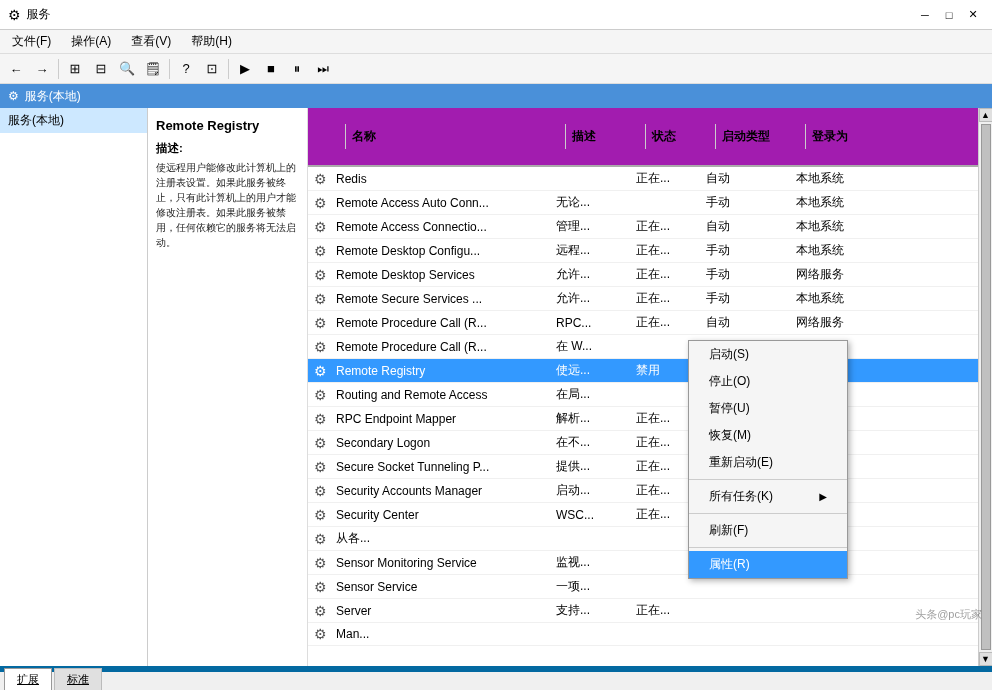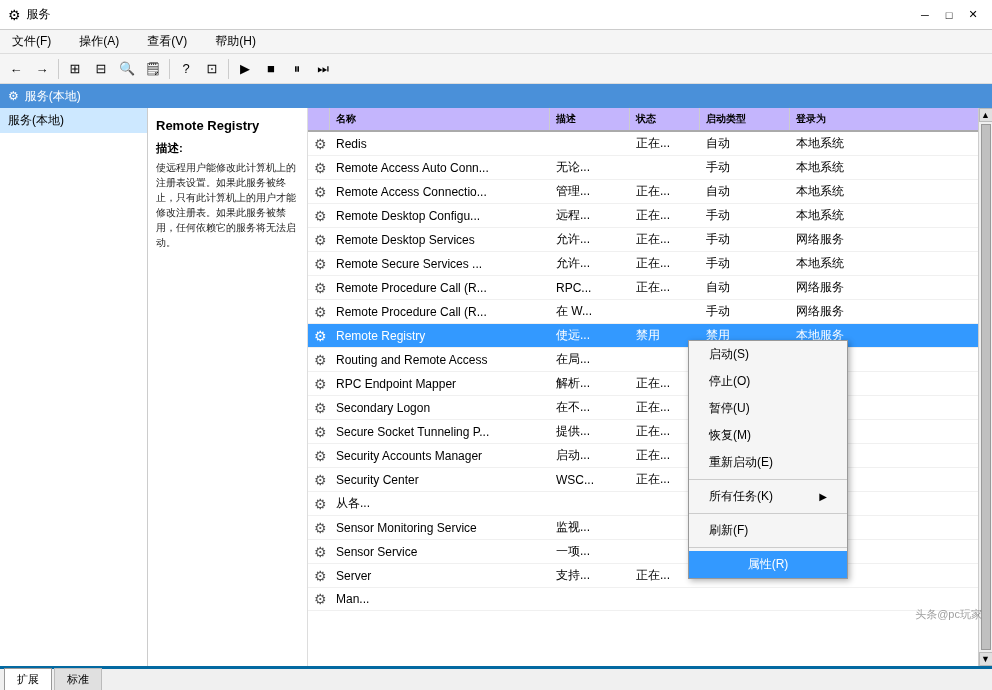--- a/index.html
+++ b/index.html
@@ -45,21 +45,21 @@
     }
 
     
     .menu-bar {
       background: #f5f5f5;
       height: 24px;
       display: flex;
       align-items: center;
       padding: 0 4px;
       border-bottom: 1px solid #ddd;
-      gap: 12px;
+      gap: 4px;
     }
     .menu-item {
       padding: 2px 8px;
       cursor: pointer;
       font-size: 12px;
       border-radius: 2px;
     }
 
     
     .toolbar {
@@ -160,24 +160,24 @@
     .services-area {
       flex: 1;
       overflow: hidden;
       display: flex;
       flex-direction: column;
       background: #fff;
     }
     .services-header {
       display: grid;
       grid-template-columns: 22px 220px 80px 70px 90px 80px;
-      background: #c4b5fd;
+      background: #a21caf;
       border-bottom: 2px solid #aaa;
-      padding: 0;
-      font-size: 10px;
+      padding: 16px;
+      font-size: 12px;
       font-weight: bold;
     }
     .services-header-cell {
       padding: 4px 6px;
       border-right: 1px solid #ccc;
       cursor: pointer;
       display: flex;
       align-items: center;
     }
     .services-header-cell:last-child { border-right: none; }
@@ -230,21 +230,20 @@
       padding: 5px 20px;
       cursor: pointer;
       display: flex;
       justify-content: space-between;
       align-items: center;
       white-space: nowrap;
     }
     .context-item.highlighted {
       background: #3399ff;
       color: #fff;
-      justify-content: center;
     }
     .context-sep {
       height: 1px;
       background: #ccc;
       margin: 3px 0;
     }
     .context-submenu-arrow {
       font-size: 10px;
     }
 
@@ -273,25 +272,26 @@
       width: 10px;
       background: #c0c0c0;
       margin: 2px;
       border: 1px solid #999;
     }
 
     
     .bottom-tabs {
       height: 24px;
       background: #f0f0f0;
-      border-top: 3px solid #0369a1;
+      border-top: 6px solid #0369a1;
       display: flex;
       align-items: flex-end;
       padding: 0 4px;
       gap: 2px;
+      text-decoration: underline;
     }
     .tab {
       padding: 3px 12px;
       background: #e0e0e0;
       border: 1px solid #bbb;
       border-bottom: none;
       cursor: pointer;
       font-size: 11px;
     }
     .tab.active {

